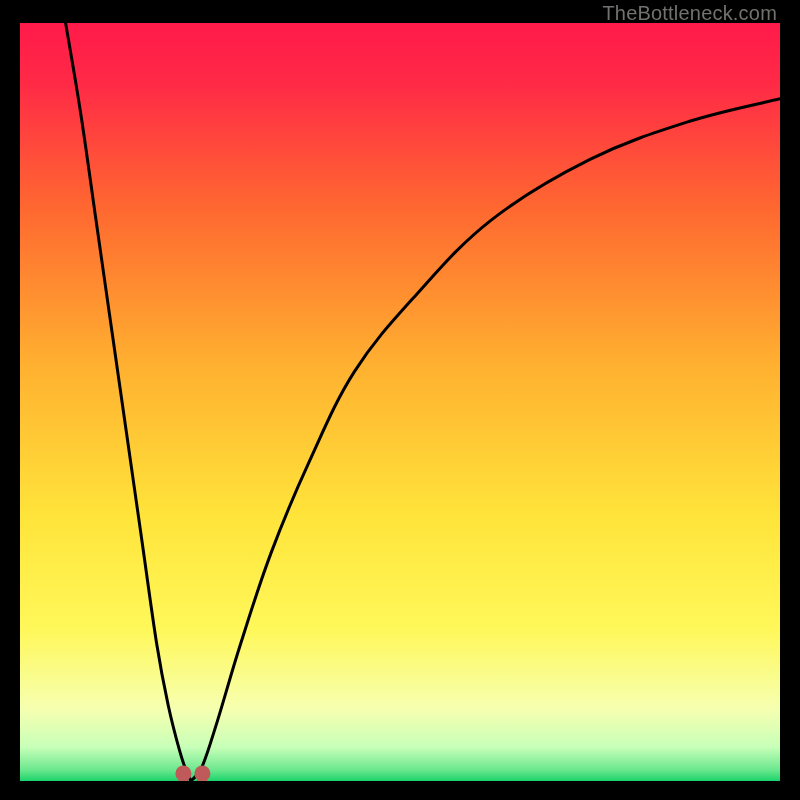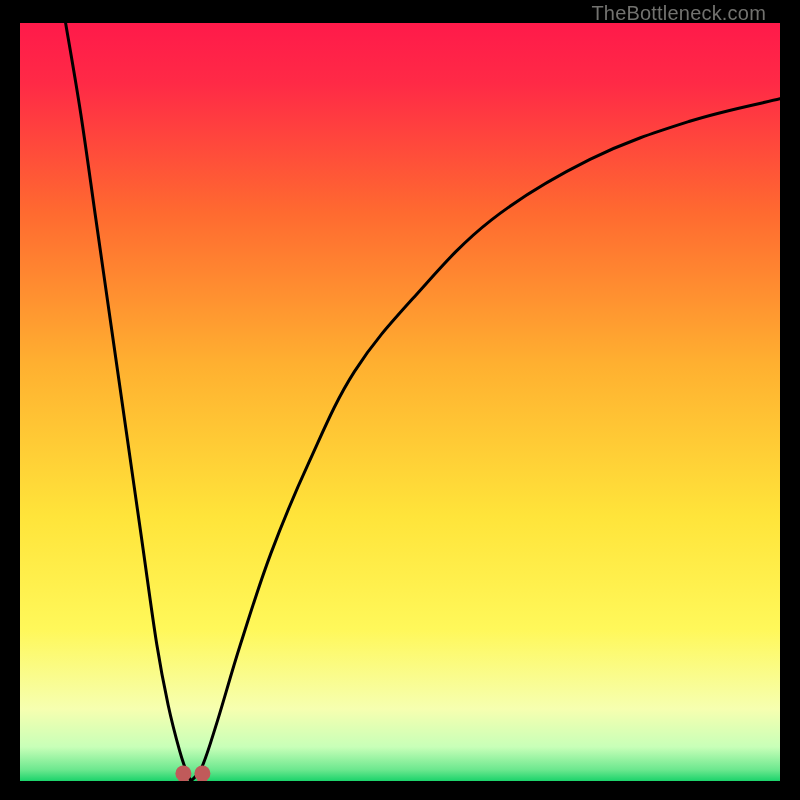--- a/index.html
+++ b/index.html
@@ -21,21 +21,21 @@
   .plot-area {
     position: absolute;
     left: 0;
     top: 0;
     width: 760px;
     height: 758px;
   }
   .watermark {
     position: absolute;
     top: 2px;
-    right: 34px;
+    right: 23px;
     font-family: Arial, Helvetica, sans-serif;
     font-size: 20px;
     font-weight: 500;
     color: #72726f;
     letter-spacing: 0.2px;
     text-align: center;
   }
 </style>
 </head>
 <body>

